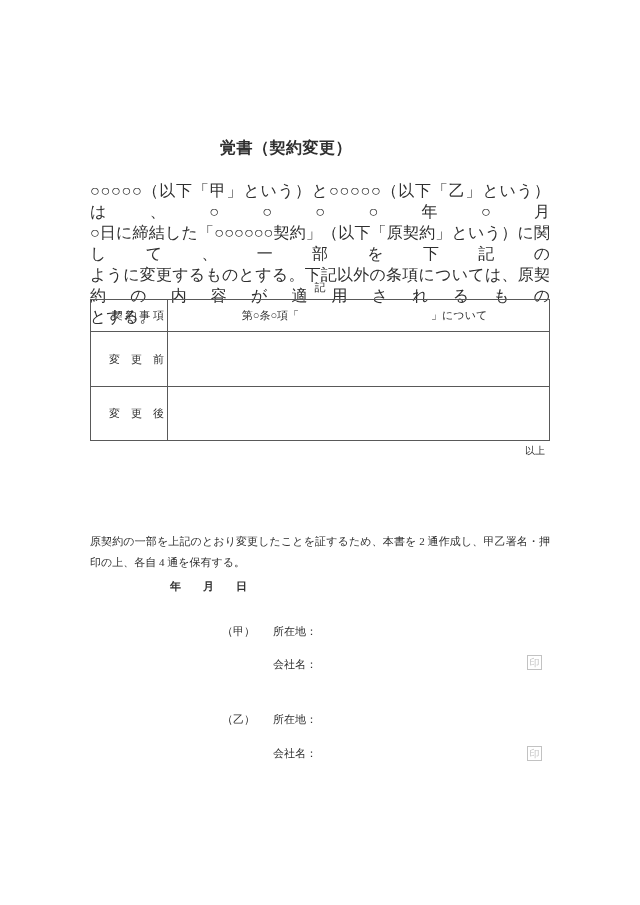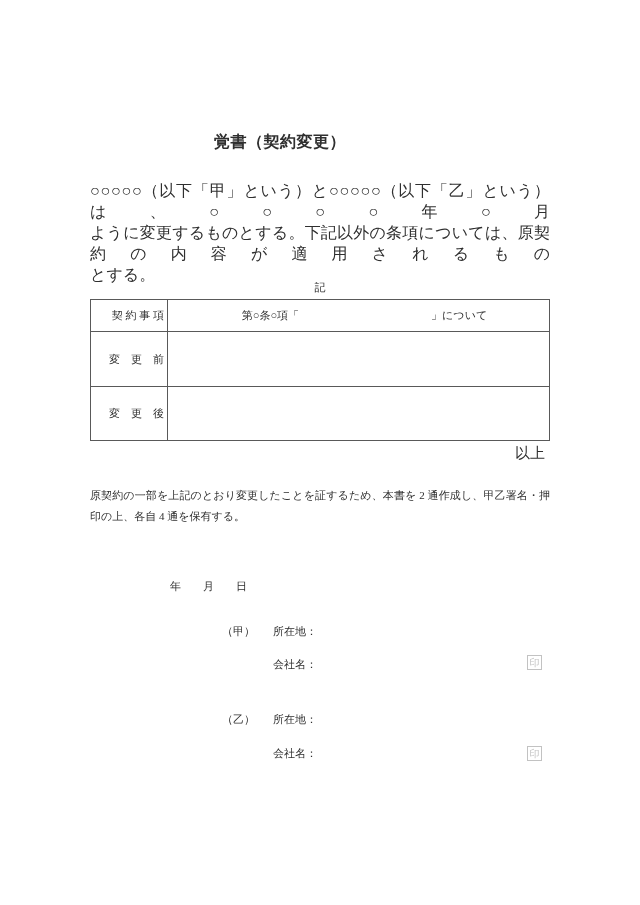--- a/index.html
+++ b/index.html
@@ -14,21 +14,21 @@
     background: #ffffff;
     font-family: "Liberation Serif", "DejaVu Serif", serif;
     color: #2f2f2f;
     overflow: hidden;
   }
   .doc-title {
     position: absolute;
     top: 130px;
     left: 0;
     width: 556px;
-    margin: 2px;
+    margin: 8px;
     text-align: center;
     font-size: 16px;
     font-weight: bold;
     letter-spacing: 0.5px;
   }
   .intro {
     position: absolute;
     top: 180px;
     left: 90px;
     width: 460px;
@@ -76,35 +76,36 @@
   .row-subject td { height: 31px; }
   .row-before td { height: 45px; margin-left: 16px; }
   .row-after td { height: 44px; }
   .row-subject .value-cell { vertical-align: middle; padding-top: 0; text-align: center; }
   .closing {
     position: absolute;
     top: 444px;
     left: 90px;
     width: 455px;
     text-align: right;
-    font-size: 15px;
+    font-size: 10px;
   }
   .execution {
     position: absolute;
-    top: 485px;
+    top: 531px;
     left: 90px;
     width: 460px;
     font-size: 11px;
     line-height: 21px;
   }
   .date-line {
     position: absolute;
     top: 579px;
     left: 170px;
     font-size: 11px;
+    font-weight: bold;
   }
   .abs-label {
     position: absolute;
     font-size: 11px;
     white-space: pre;
   }
   .party1-label   { top: 624px; left: 222px; }
   .party1-address { top: 624px; left: 273px; }
   .party1-company { top: 657px; left: 273px; }
   .party2-label   { top: 712px; left: 222px; }
@@ -126,20 +127,21 @@
 </style>
 </head>
 <body>
 
 <div class="page">
 
   <h1 class="doc-title">覚書（契約変更）</h1>
 
   <div class="intro">
     <div class="para-line justify">○○○○○（以下「甲」という）と○○○○○（以下「乙」という）は、○○○○年○月</div>
+    <div class="para-line justify">○日に締結した「○○○○○○契約」（以下「原契約」という）に関して、一部を下記の</div>
     <div class="para-line justify">ように変更するものとする。下記以外の条項については、原契約の内容が適用されるもの</div>
     <div class="para-line">とする。</div>
   </div>
 
   <div class="record-heading">記</div>
 
   <table class="change-table">
     <tbody>
         <tr class="row-subject">
       <td class="label-cell">契 約 事 項</td>

